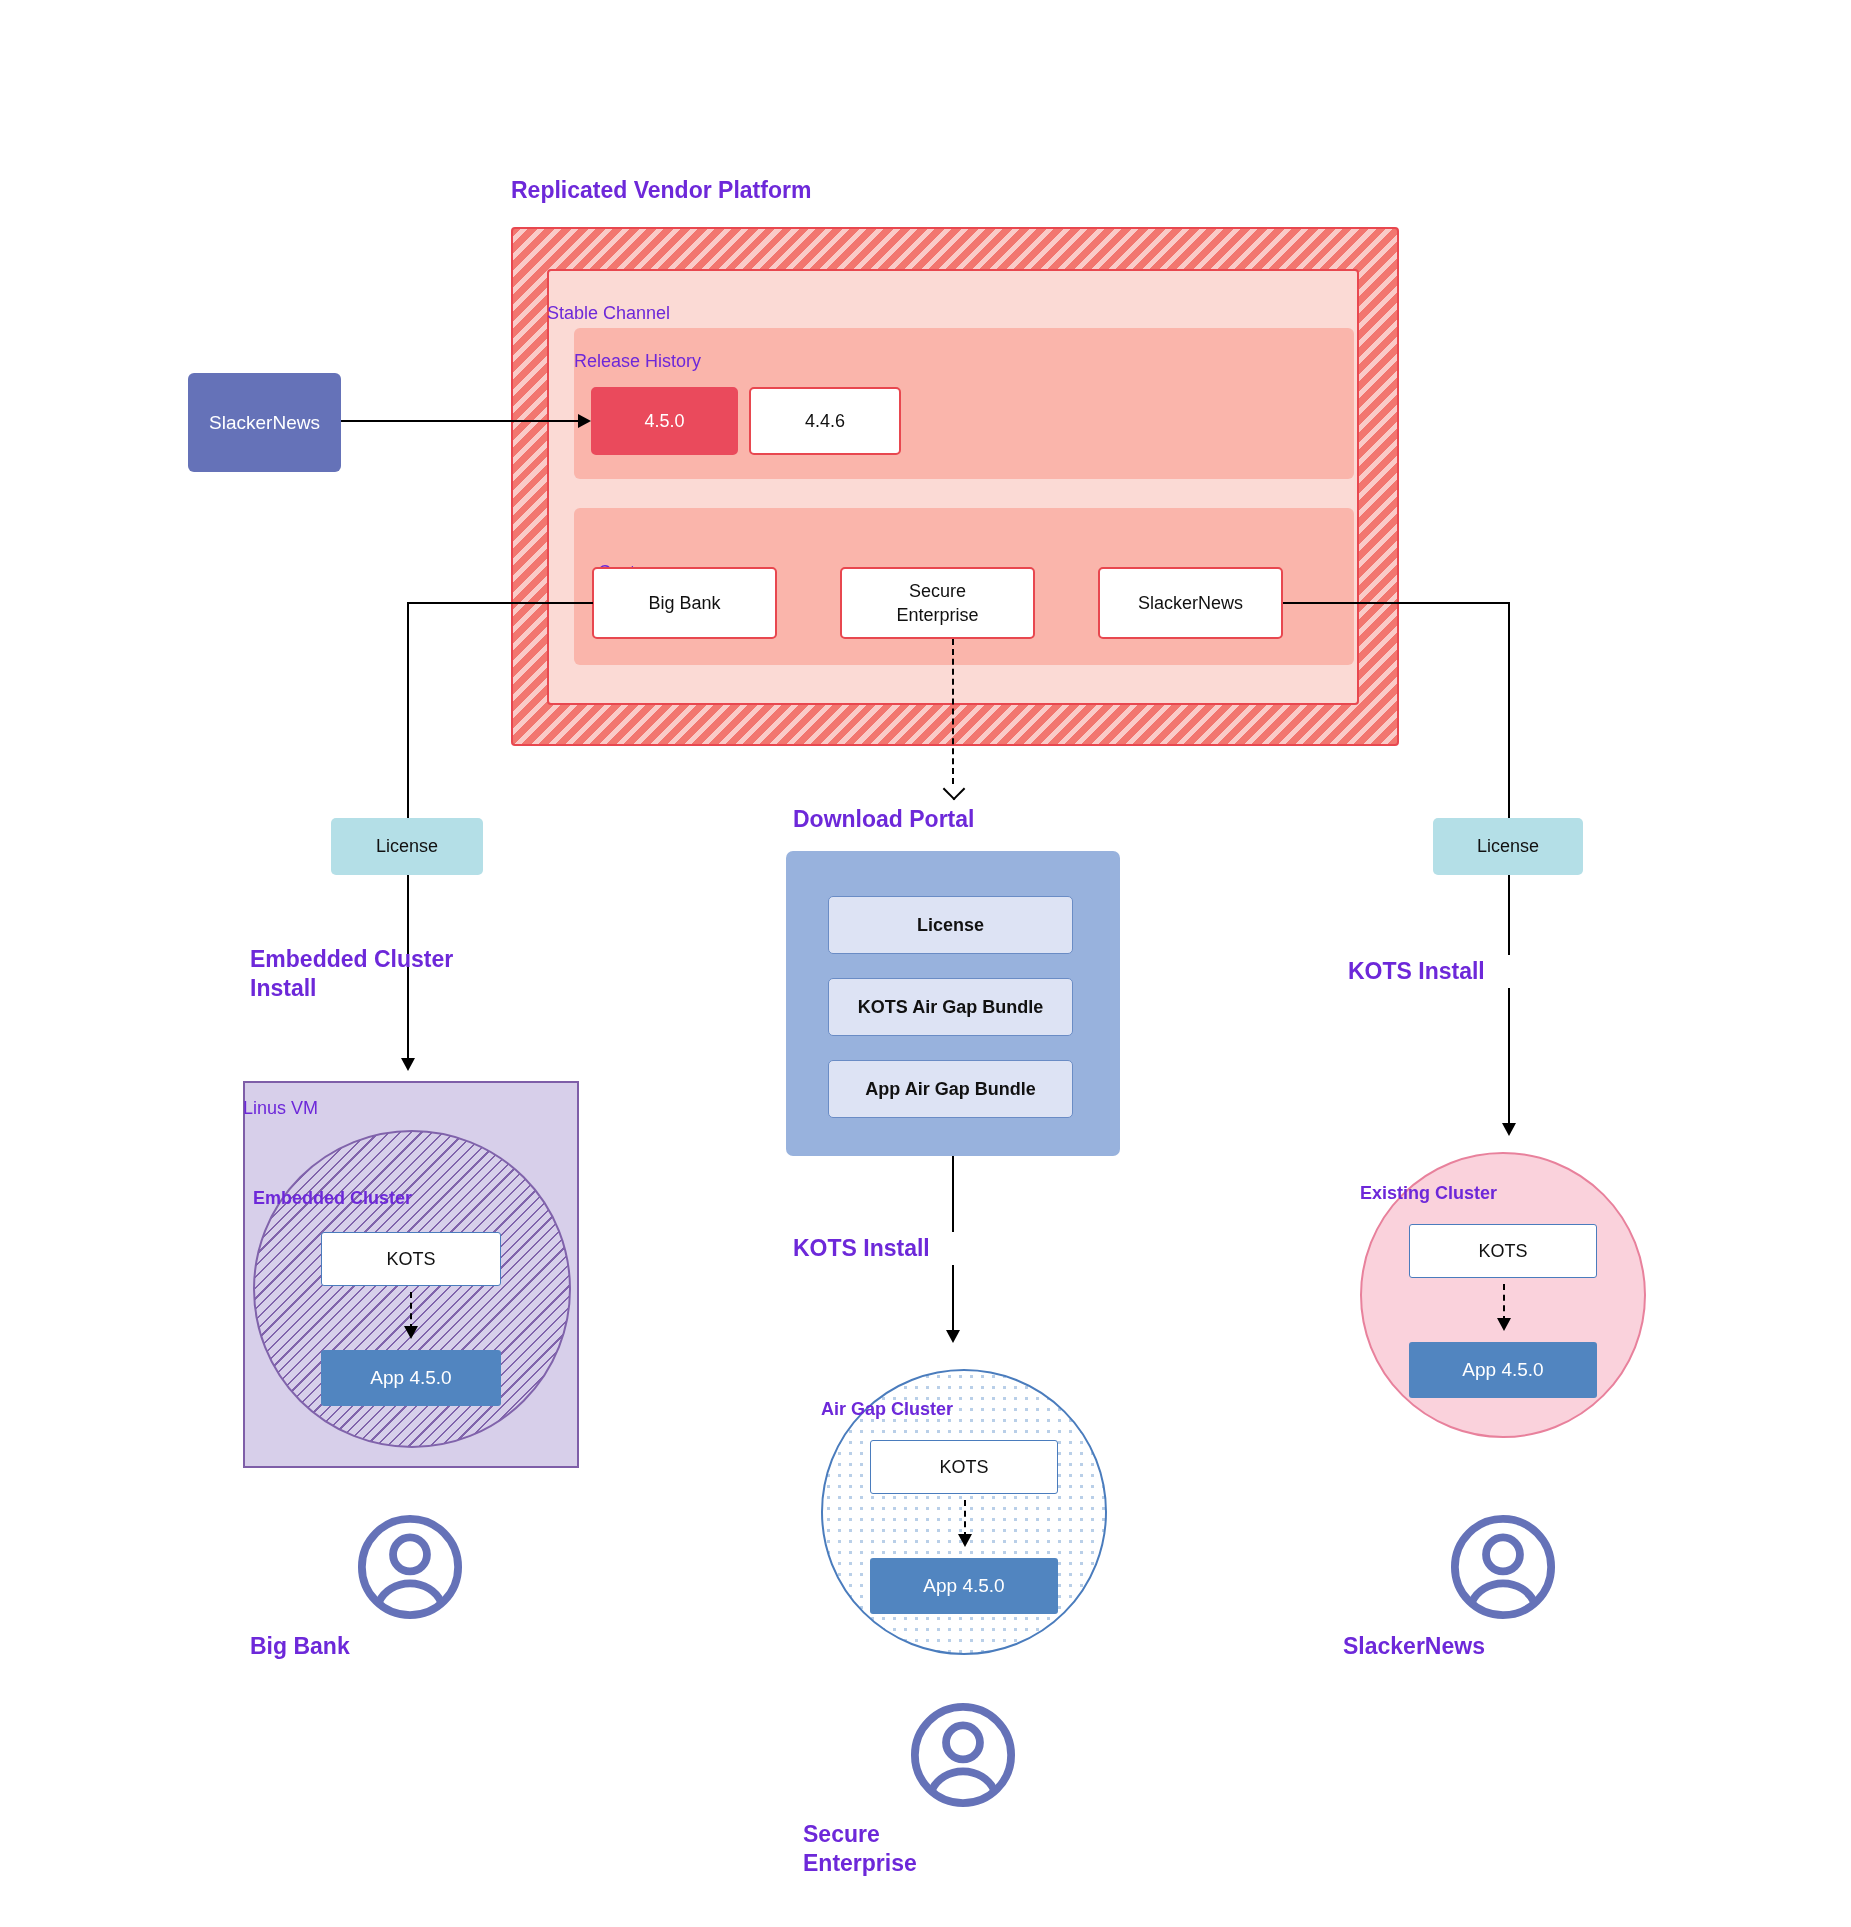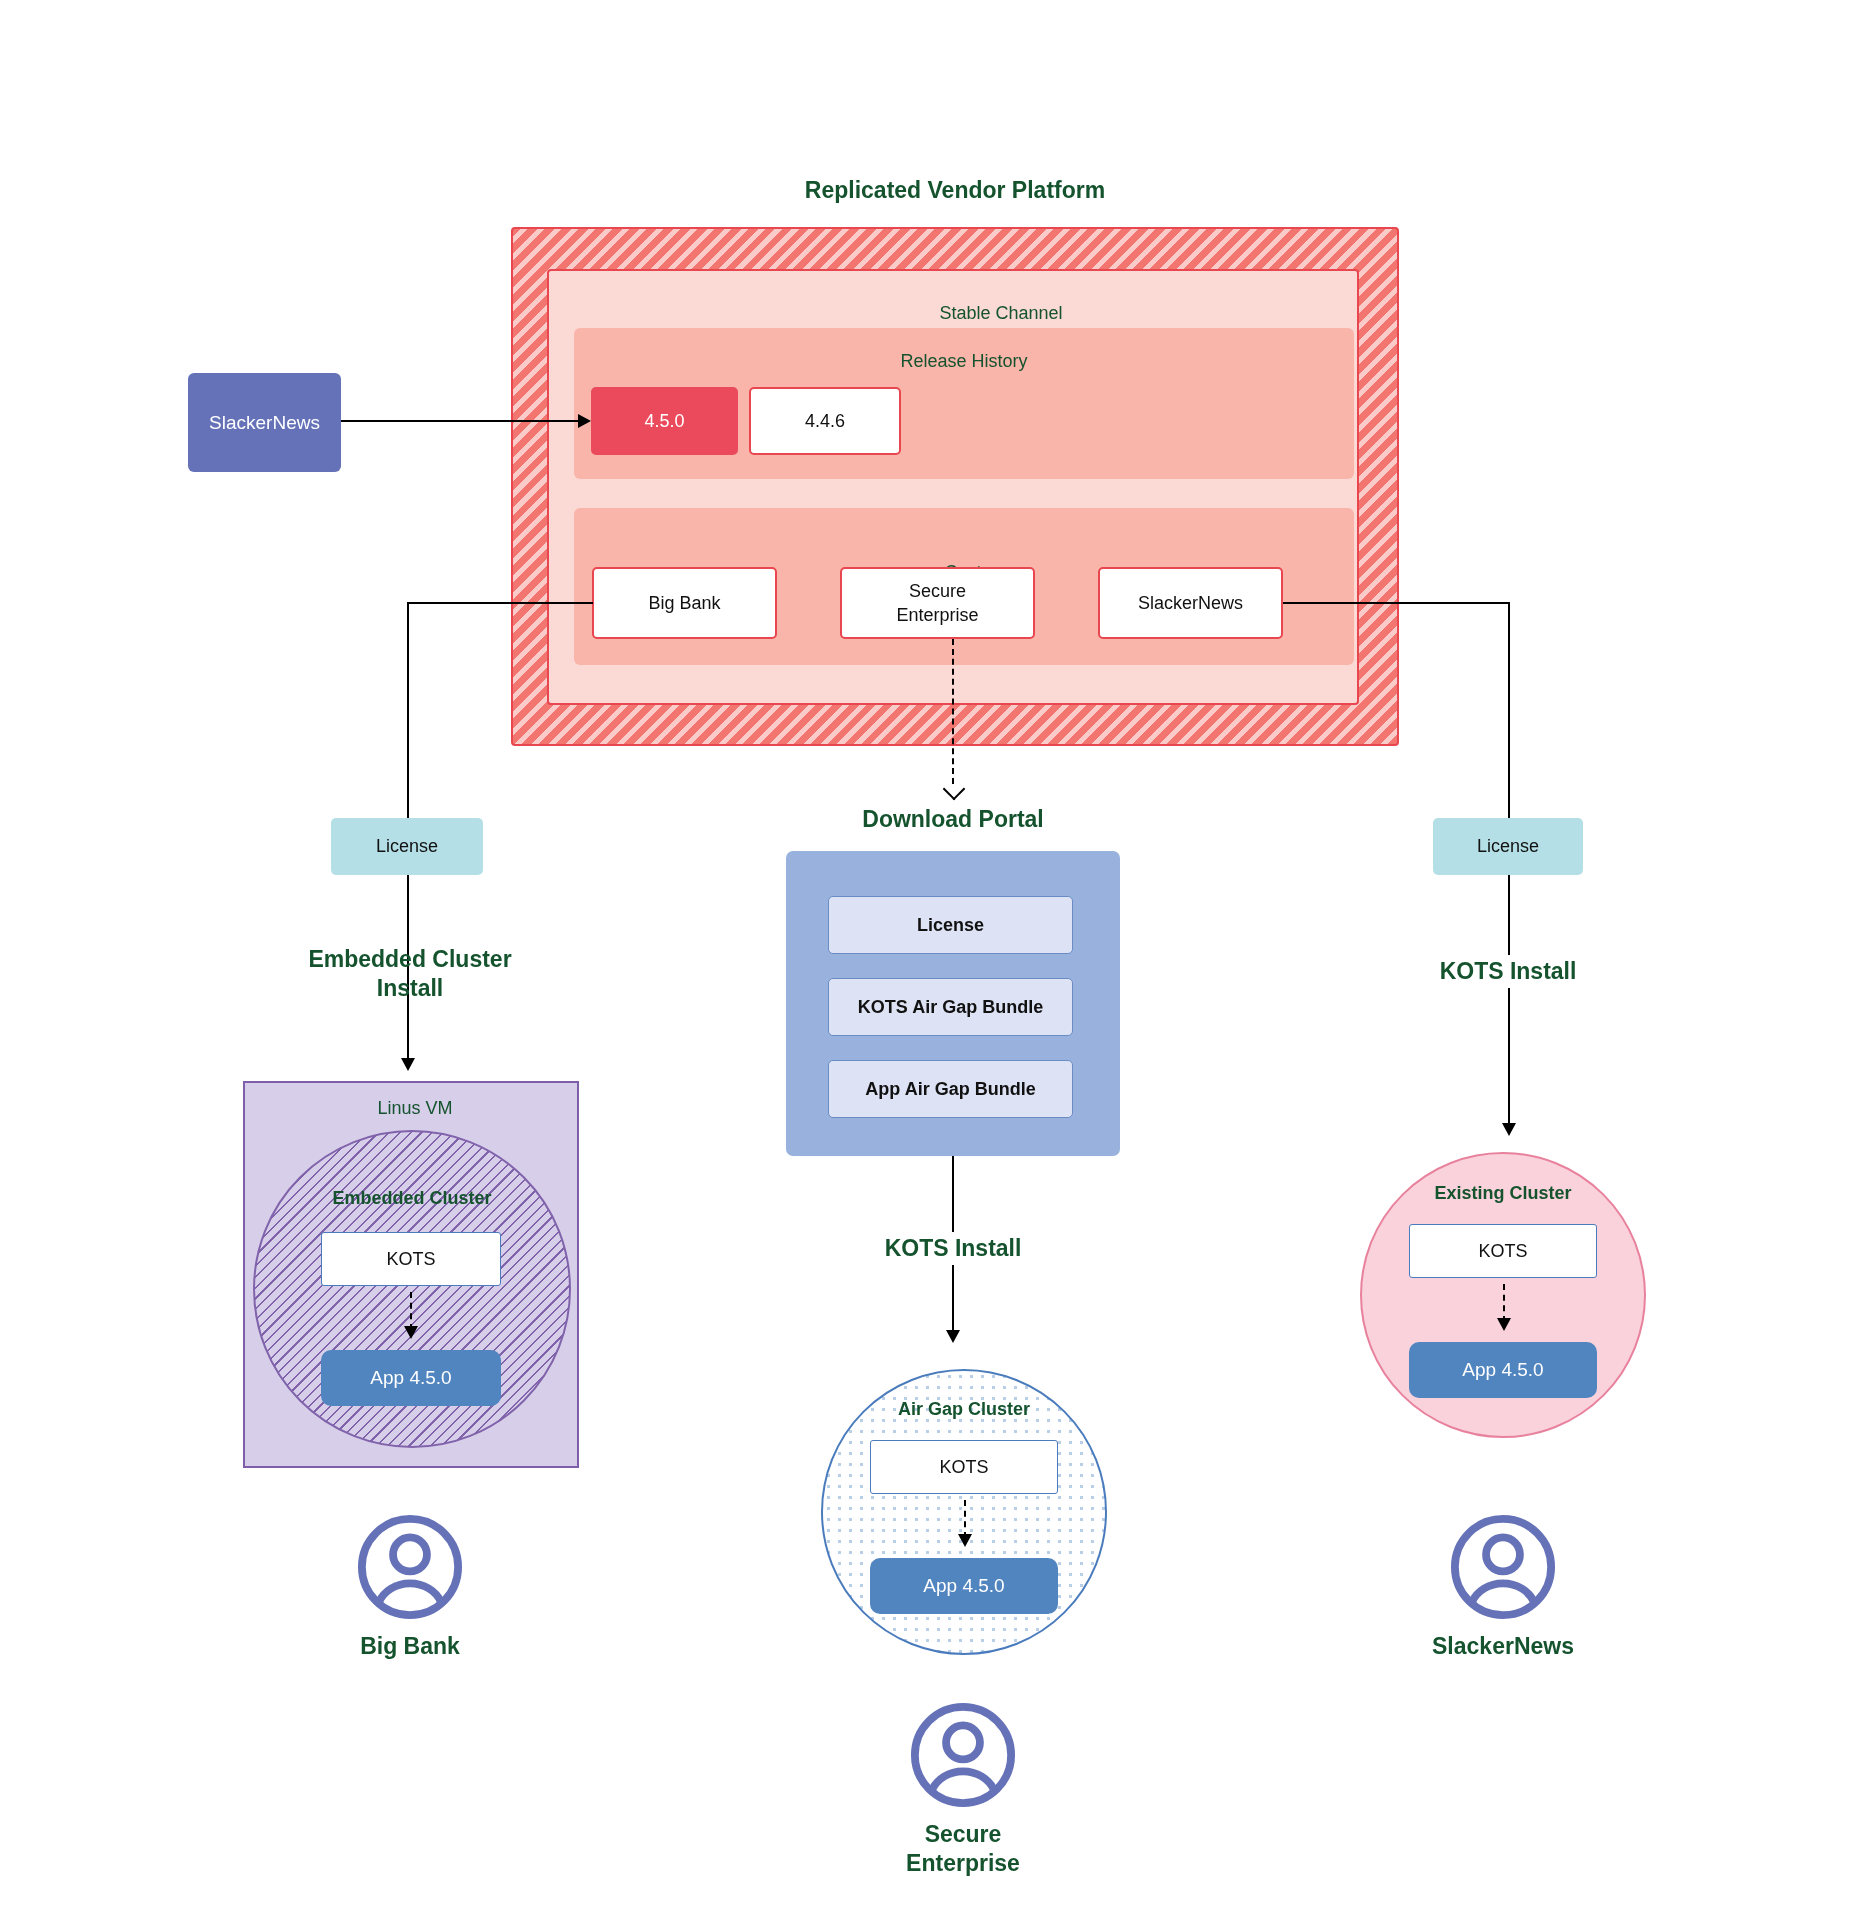--- a/index.html
+++ b/index.html
@@ -13,22 +13,22 @@
     height: 1927px;
     background: #ffffff;
     font-family: "Liberation Sans", sans-serif;
     overflow: hidden;
   }
   .abs { position: absolute; box-sizing: border-box; }
 
   
   .label {
     position: absolute;
-    text-align: center;
-    color: #14532d;
+    text-align: left;
+    color: #6d28d9;
     line-height: 1.28;
     white-space: pre-line;
   }
   .title-lg { font-size: 23px; font-weight: 700; }
   .title-sm { font-size: 18px; font-weight: 400; }
   .stage-lbl { font-size: 23px; font-weight: 700; }
 
   
   #vendor-outer {
     left: 511px; top: 227px; width: 888px; height: 519px;
@@ -131,21 +131,21 @@
   }
   .kots-box {
     background: #ffffff;
     border: 1.8px solid #4a7cbd;
     border-radius: 3px;
     display: flex; align-items: center; justify-content: center;
     font-size: 18px; color: #111111;
   }
   .appver-box {
     background: #5185c0;
-    border-radius: 10px;
+    border-radius: 3px;
     display: flex; align-items: center; justify-content: center;
     font-size: 19px; color: #ffffff;
   }
 
   
   .ln { position: absolute; background: #000000; }
   .ln-h { height: 2px; }
   .ln-v { width: 2px; }
   .dash-v {
     position: absolute; width: 0; border-left: 2.4px dashed #000000;

